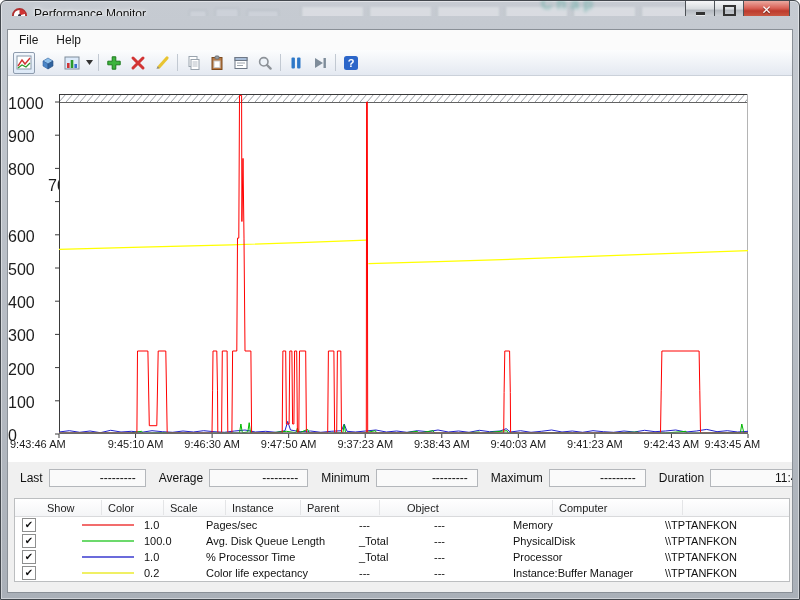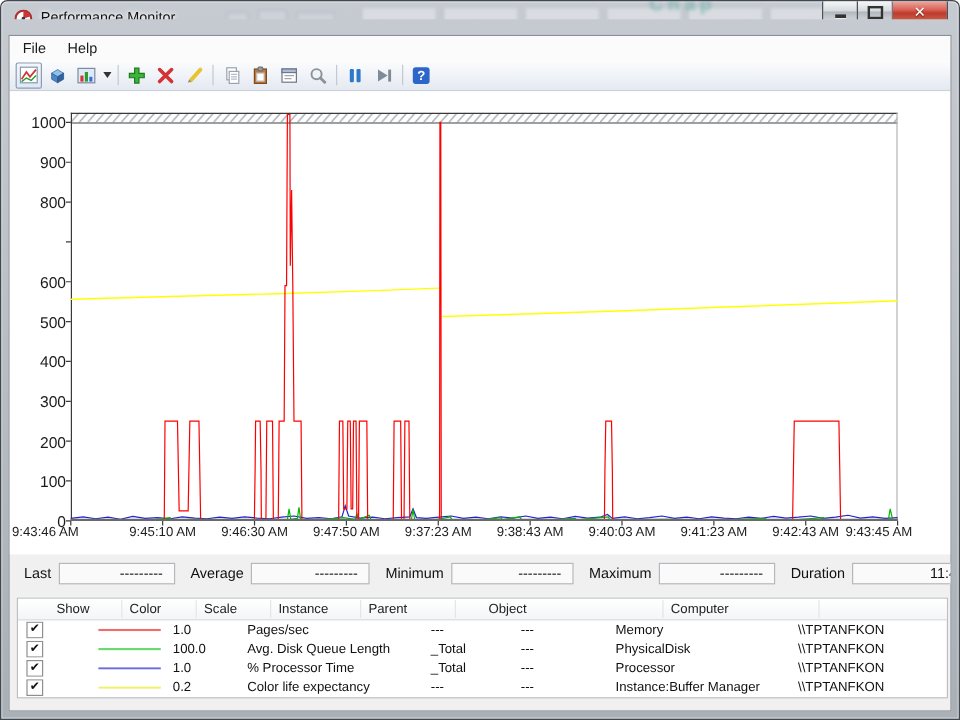--- a/index.html
+++ b/index.html
@@ -31,21 +31,21 @@
   .menubar{position:absolute;left:0;right:0;top:0;height:20px;background:#fbfbfb;display:flex;align-items:center;font-size:12px;color:#1a1a1a;}
   .menu-item{padding:2px 7px;margin-left:4px;}
   .toolbar{position:absolute;left:0;right:0;top:20px;height:26px;background:linear-gradient(#fcfdfe,#e4e9f1);
     border-bottom:1px solid #cbd1da;display:flex;align-items:center;padding-left:4px;box-sizing:border-box;}
   .tb{width:22px;height:22px;border:1px solid transparent;background:transparent;padding:2px;margin:0 1px;display:flex;align-items:center;justify-content:center;box-sizing:border-box;}
   .tb.selected{border:1px solid #8e9cae;background:linear-gradient(#f2f7fd,#dde9f7);border-radius:2px;}
   .tb-sep{width:1px;height:17px;background:#c2c9d2;margin:0 3px;}
   .dd-arrow{width:10px;height:22px;display:flex;align-items:center;justify-content:center;margin-right:1px;}
   
   .chart-panel{position:absolute;left:0;right:0;top:46px;height:386px;background:#fff;}
-  .y-label{position:absolute;width:47px;text-align:right;font-size:13px;color:#1c1c1c;}
+  .y-label{position:absolute;width:47px;text-align:left;font-size:16px;color:#1c1c1c;}
   .x-label{position:absolute;font-size:11px;color:#1c1c1c;white-space:nowrap;}
   #plot-svg{position:absolute;left:51px;top:18px;overflow:visible;}
   
   .stats-row{position:absolute;left:0;right:0;top:432px;height:32px;display:flex;padding-left:12px;font-size:12px;color:#111;}
   .stat-item{display:flex;align-items:center;margin-right:13px;}
   .stat-label{margin-right:6px;}
   .stat-field{height:18px;background:#fafafa;border:1px solid #b4b7bb;box-sizing:border-box;
     display:flex;align-items:center;justify-content:flex-end;padding-right:9px;font-size:12px;color:#111;}
   
   .counter-table{position:absolute;left:6px;top:468px;width:776px;background:#fff;border:1px solid #bcbec0;box-sizing:border-box;font-size:11px;color:#111;}

